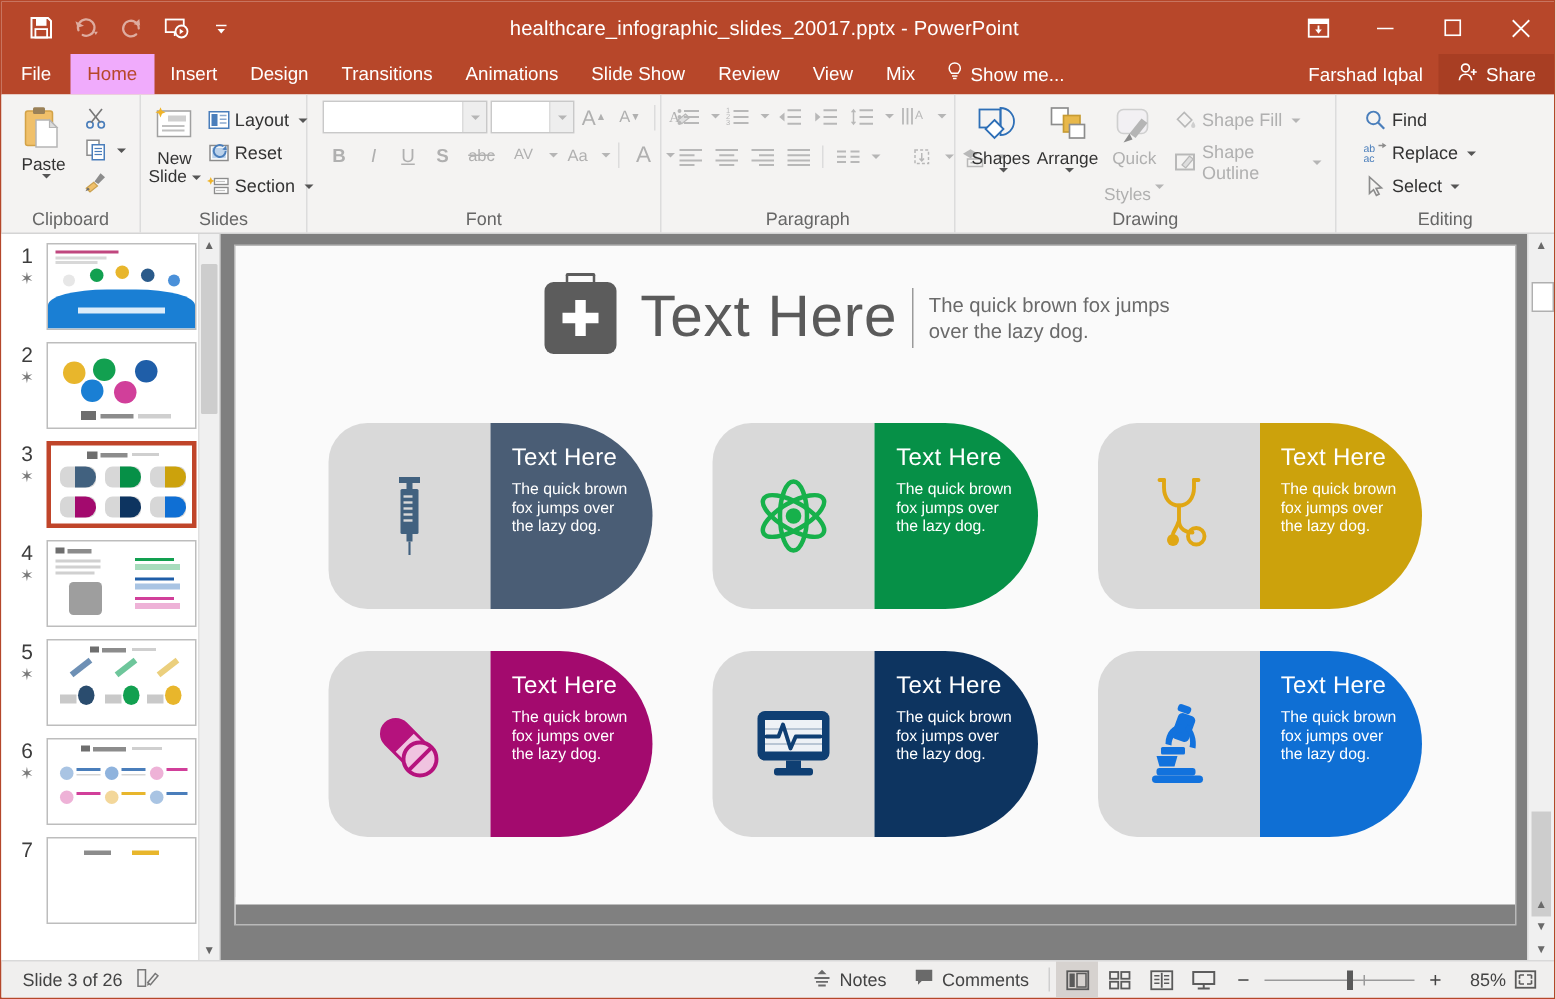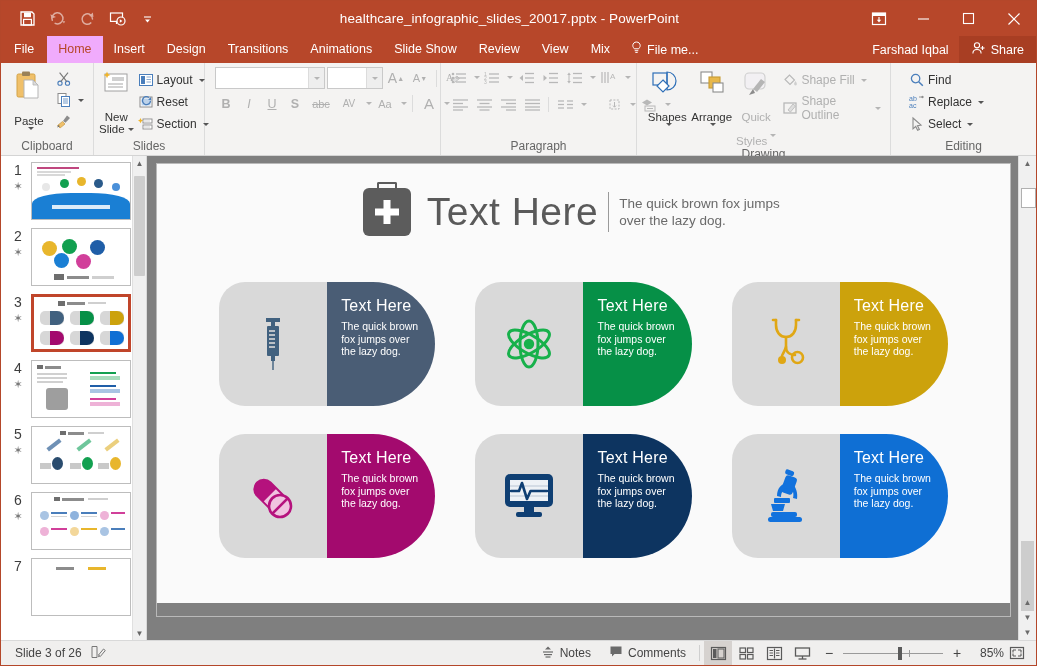--- a/index.html
+++ b/index.html
@@ -36,21 +36,21 @@
 
   
   .ribbon{height:92px;background:#f4f3f2;border-bottom:1px solid #d4d4d4;display:flex;flex:0 0 92px;position:relative;}
   .rgroup{position:relative;display:flex;flex-direction:column;height:92px;border-right:1px solid #dcdcdc;}
   .rgroup:last-child{border-right:none;}
   .rgroup-body{flex:1;display:flex;align-items:flex-start;padding:4px 5px 0 5px;}
   .rgroup-title{height:16px;line-height:14px;text-align:center;font-size:12px;color:#666;position:relative;}
   .big-btn{display:flex;flex-direction:column;align-items:center;justify-content:flex-start;
       width:54px;padding-top:2px;cursor:pointer;font-size:11.5px;color:#333;}
   .big-btn.dis{color:#b0b0b0;cursor:default;}
-  .big-btn .lbl{margin-top:12px;text-align:center;line-height:12px;}
+  .big-btn .lbl{margin-top:1px;text-align:center;line-height:12px;}
   .caret{display:inline-block;width:0;height:0;border-left:3.5px solid transparent;border-right:3.5px solid transparent;
       border-top:3.5px solid #555;margin-left:3px;vertical-align:middle;}
   .caret.dis{border-top-color:#b5b5b5;}
   .sm-row{display:flex;align-items:center;gap:3px;}
   .sm-btn{display:flex;align-items:center;gap:3px;padding:2px 4px;font-size:12px;color:#333;cursor:pointer;border-radius:2px;}
   .sm-btn.dis{color:#b0b0b0;cursor:default;}
   .icon-sq{width:16px;height:16px;display:inline-block;flex:0 0 16px;}
 
   
   .font-box{height:20px;border:1px solid #c9c9c9;background:#fff;display:flex;align-items:center;}
@@ -206,21 +206,21 @@
     <div class="tab">View</div>
     <div class="tab">Mix</div>
     <div class="tellme">
       <span>
         <svg width="11" height="14" viewBox="0 0 11 14">
             <path d="M5.5 1C3.3 1 1.8 2.6 1.8 4.6c0 1.5 1 2.3 1.5 3.2h4.4c.5-.9 1.5-1.7 1.5-3.2C9.2 2.6 7.7 1 5.5 1z" fill="none" stroke="#fff" stroke-width="1"></path>
             <line x1="3.7" y1="9.7" x2="7.3" y2="9.7" stroke="#fff" stroke-width="1"></line>
             <line x1="4.3" y1="11.4" x2="6.7" y2="11.4" stroke="#fff" stroke-width="1"></line>
           </svg>
       </span>
-      <span>File me...</span>
+      <span>Show me...</span>
     </div>
     <div class="tb-right">
       <div class="user-name">Farshad Iqbal</div>
       <div class="share-btn">
         <span>
           <svg width="15" height="14" viewBox="0 0 15 14">
               <circle cx="6" cy="4.3" r="2.6" fill="none" stroke="#fff" stroke-width="1.1"></circle>
               <path d="M1.9 12.5c0-2.3 1.8-4 4.1-4s4.1 1.7 4.1 4" fill="none" stroke="#fff" stroke-width="1.1"></path>
               <line x1="11.5" y1="5" x2="11.5" y2="9" stroke="#fff" stroke-width="1.1"></line>
               <line x1="9.5" y1="7" x2="13.5" y2="7" stroke="#fff" stroke-width="1.1"></line>
@@ -396,20 +396,21 @@
               <span style="font-size:11px">Aa</span>
             </div>
           <span class="caret dis"></span>
           <div style="width:1px;height:17px;background:#dcdcdc;margin:0 4px"></div>
           <div class="fbtn">
               <span style="font-size:15px">A</span>
             </div>
           <span class="caret dis"></span>
         </div>
       </div>
+      <div class="rgroup-title">Font</div>
     </div>
 
     <div class="rgroup" style="width:195px">
       <div class="rgroup-body" style="flex-direction:column;padding-left:8px;gap:6px;">
         <div class="sm-row" style="gap:2px;">
           <div class="fbtn" style="width:20px">
             <svg width="16" height="14" viewBox="0 0 16 14">
                 <circle cx="2" cy="3" r="1.3" fill="#b8b8b8"></circle>
                 <circle cx="2" cy="7" r="1.3" fill="#b8b8b8"></circle>
                 <circle cx="2" cy="11" r="1.3" fill="#b8b8b8"></circle>

